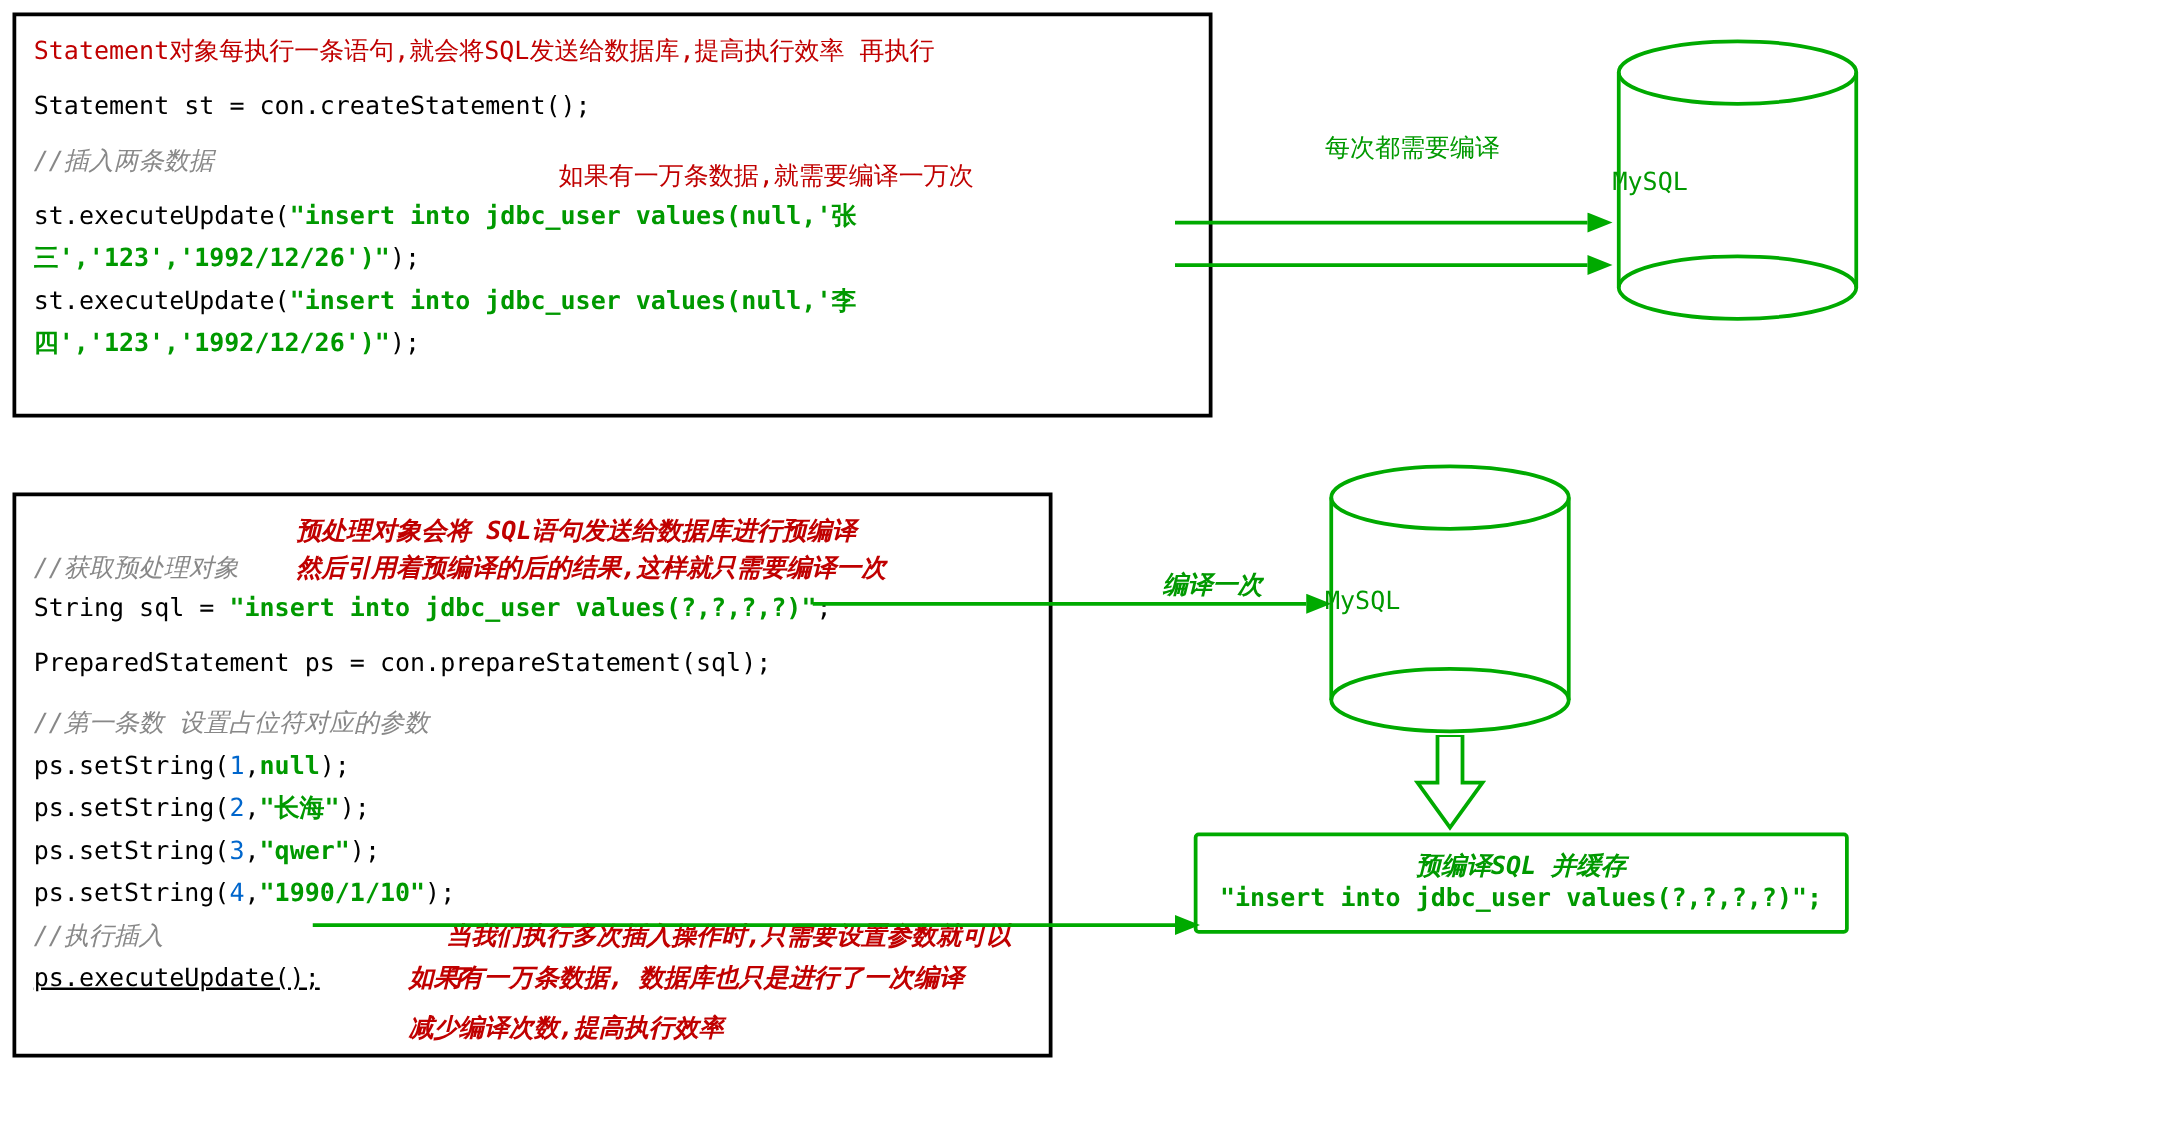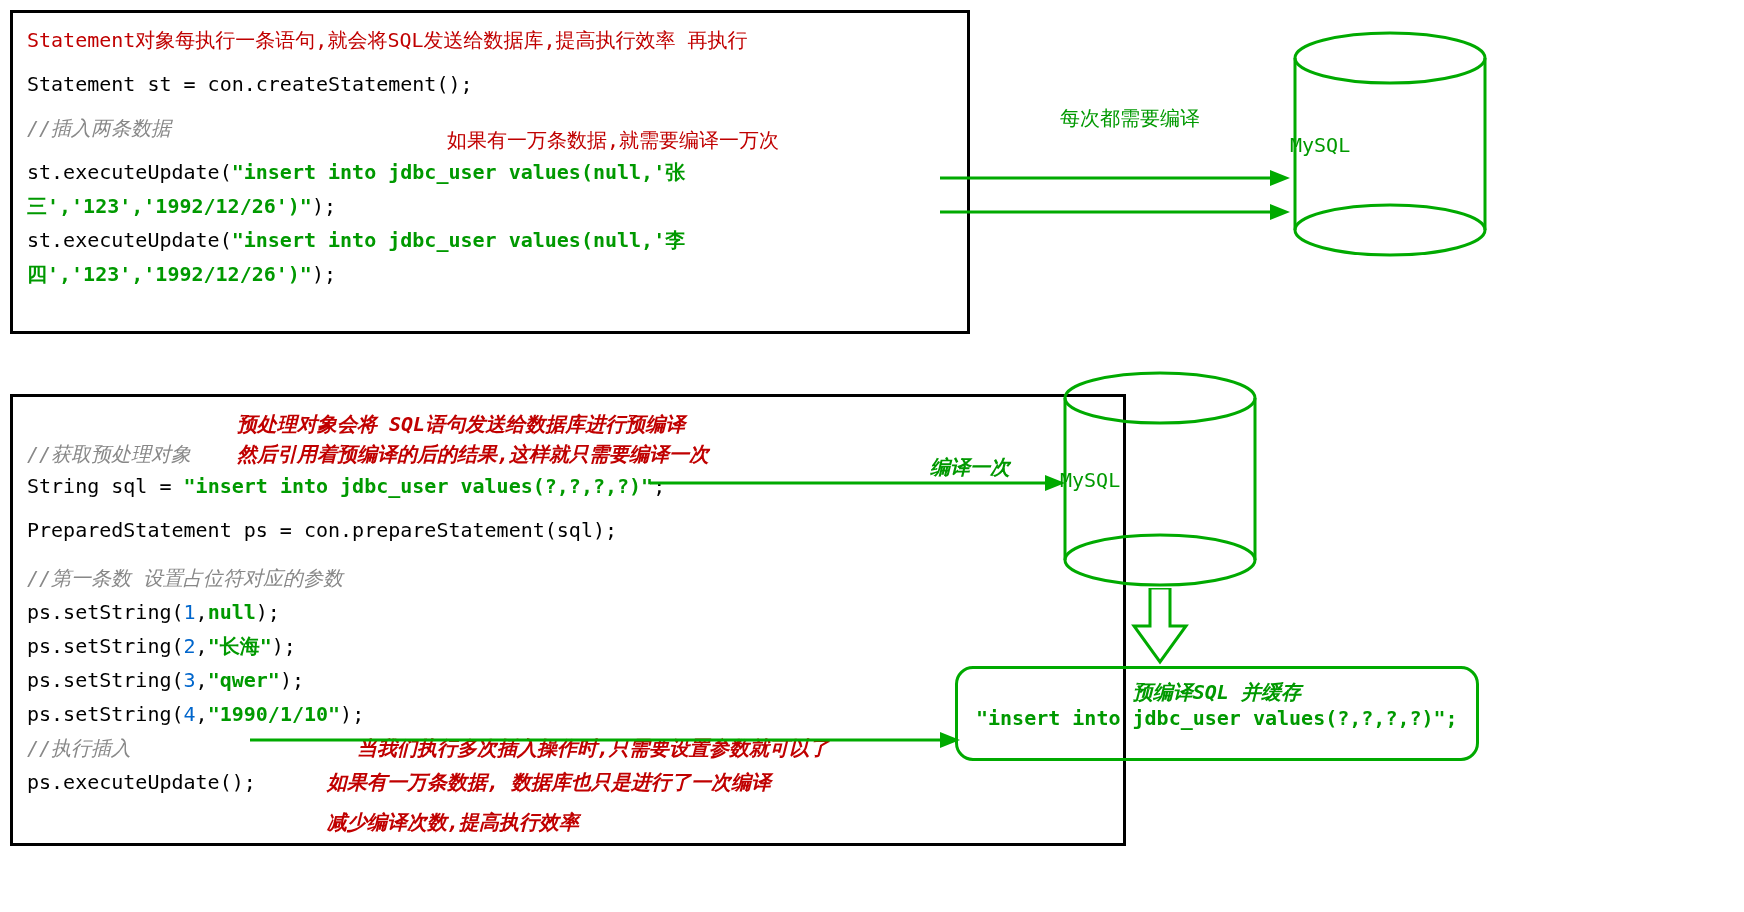--- a/index.html
+++ b/index.html
@@ -45,22 +45,22 @@
     stroke: #00aa00;
     stroke-width: 3;
     fill: none;
   }
   .arrow-head-green { fill: #00aa00; }
   .green-text { color: #009900; position: absolute; }
 
   .cache-box {
     position: absolute;
     border: 3px solid #00aa00;
-    border-radius: 18px;
-    padding: 10px 18px 28px 18px;
+    border-radius: 4px;
+    padding: 10px 18px 14px 18px;
     font-size: 20px;
     box-sizing: border-box;
   }
   .cache-box .title { color: #009900; font-weight: bold; font-style: italic; text-align: center; }
   .cache-box .sql { color: #009900; font-weight: bold; white-space: nowrap; }
 
   .overlay-text { position: absolute; }
 </style>
 </head>
 <body>
@@ -95,21 +95,21 @@
   <div class="cyl-label">MySQL</div>
 </div>
 
 <svg style="position:absolute; left:940px; top:170px;" width="360" height="60">
   <line x1="0" y1="8" x2="330" y2="8" class="arrow-green"></line>
   <polygon points="330,0 350,8 330,16" class="arrow-head-green"></polygon>
   <line x1="0" y1="42" x2="330" y2="42" class="arrow-green"></line>
   <polygon points="330,34 350,42 330,50" class="arrow-head-green"></polygon>
 </svg>
 
-<div class="code-box" style="width:1116px; position:relative;">
+<div class="code-box" style="width:832px; position:relative;">
   <div style="position:relative; height:62px;">
     <span class="red-bold-italic overlay-text" style="left:210px; top:0;">预处理对象会将 SQL语句发送给数据库进行预编译</span>
     <span class="gray-italic overlay-text" style="left:0; top:30px;">//获取预处理对象</span>
     <span class="red-bold-italic overlay-text" style="left:210px; top:30px;">然后引用着预编译的后的结果,这样就只需要编译一次</span>
   </div>
   <div>
     <span class="black">String sql = </span><span class="green">"insert  into jdbc_user values(?,?,?,?)"</span><span class="black">;</span>
   </div>
   <div class="black">PreparedStatement ps = con.prepareStatement(sql);</div>
 
@@ -125,21 +125,21 @@
     <span class="black">ps.setString(</span><span class="num">3</span><span class="black">,</span><span class="green">"qwer"</span><span class="black">);</span>
   </div>
   <div>
     <span class="black">ps.setString(</span><span class="num">4</span><span class="black">,</span><span class="green">"1990/1/10"</span><span class="black">);</span>
   </div>
 
   <div style="position:relative;">
     <span class="gray-italic">//执行插入</span>
     <span class="red-bold-italic overlay-text" style="left:300px; top:0;margin-left:30px;">当我们执行多次插入操作时,只需要设置参数就可以了</span>
   </div>
-  <div style="position:relative;">
+  <div style="position:relative;text-decoration:underline;">
     <span class="black">ps.executeUpdate();</span>
     <span class="red-bold-italic overlay-text" style="left:300px; top:0;">如果有一万条数据, 数据库也只是进行了一次编译</span>
   </div>
   <div style="position:relative; height:34px;">
     <span class="red-bold-italic overlay-text" style="left:300px; top:6px;text-align:right;">减少编译次数,提高执行效率</span>
   </div>
 </div>
 
 <div class="green-text" style="left:930px; top:454px; font-weight:bold; font-style:italic;">编译一次</div>
 <svg style="position:absolute; left:650px; top:475px;" width="420" height="20">

